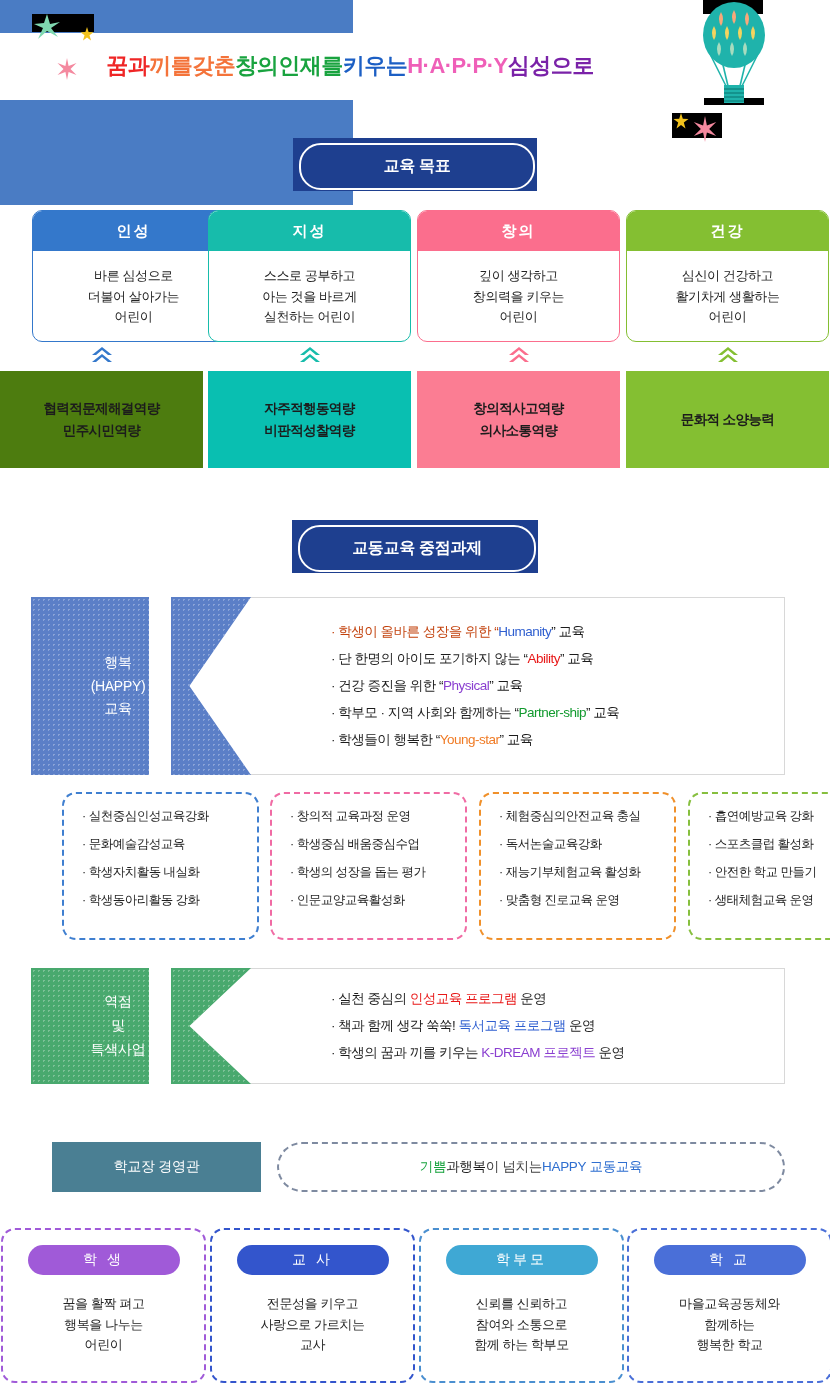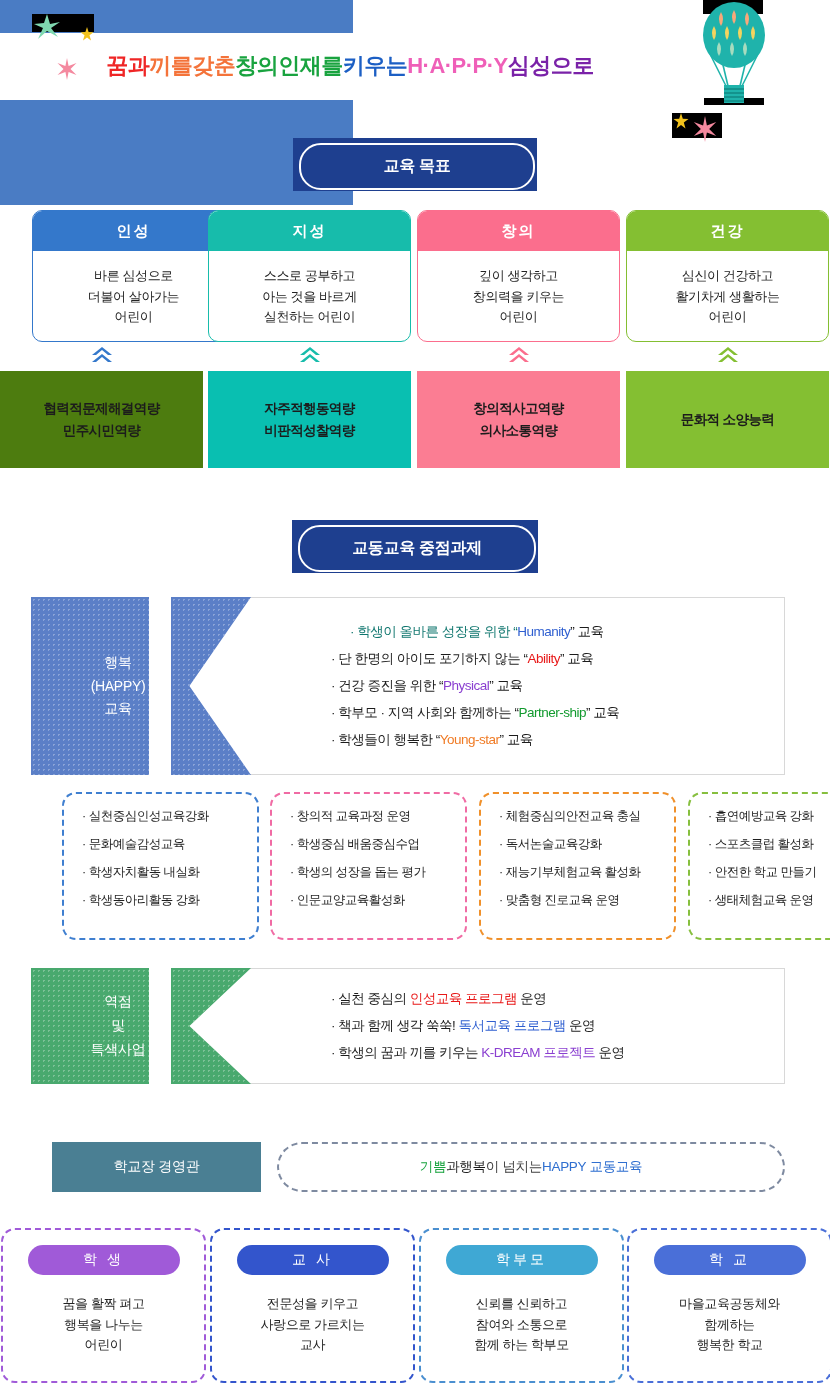--- a/index.html
+++ b/index.html
@@ -273,21 +273,21 @@
 
 <div class="banner" style="left:31px;top:597px;width:754px;height:178px;">
   <div class="banner-body"></div>
   <div class="banner-arrow" id="happy-arrow" style="background: radial-gradient(rgba(255, 255, 255, 0.28) 1px, transparent 1px) 0% 0% / 5px 5px rgb(91, 127, 199);">
       <div class="al">행복</div>
       <div class="al">(HAPPY)</div>
       <div class="al">교육</div>
     </div>
   <div class="banner-notch"></div>
   <div class="banner-list" id="happy-list" style="left:300px;">
-      <div><span style="color: #0f766e; margin-left: 19px;">· 학생이 올바른 성장을 위한 “</span><span style="color: rgb(47, 95, 208);">Humanity</span><span style="color: rgb(28, 28, 28);">” 교육</span></div>
+      <div><span style="color: #c2410c;">· 학생이 올바른 성장을 위한 “</span><span style="color: rgb(47, 95, 208);">Humanity</span><span style="color: rgb(28, 28, 28);">” 교육</span></div>
       <div><span style="color: rgb(28, 28, 28);">· 단 한명의 아이도 포기하지 않는 “</span><span style="color: rgb(232, 25, 25);">Ability</span><span style="color: rgb(28, 28, 28);">” 교육</span></div>
       <div><span style="color: rgb(28, 28, 28);">· 건강 증진을 위한 “</span><span style="color: rgb(138, 63, 208);">Physical</span><span style="color: rgb(28, 28, 28);">” 교육</span></div>
       <div><span style="color: rgb(28, 28, 28);">· 학부모 · 지역 사회와 함께하는 “</span><span style="color: rgb(17, 154, 46);">Partner-ship</span><span style="color: rgb(28, 28, 28);">” 교육</span></div>
       <div><span style="color: rgb(28, 28, 28);">· 학생들이 행복한 “</span><span style="color: rgb(240, 123, 37);">Young-star</span><span style="color: rgb(28, 28, 28);">” 교육</span></div>
     </div>
 </div>
 
 <div class="tasks" id="tasks">
     <div class="task" style="left: 3px; border-color: rgb(63, 127, 208);">
       <div>· 실천중심인성교육강화</div>

